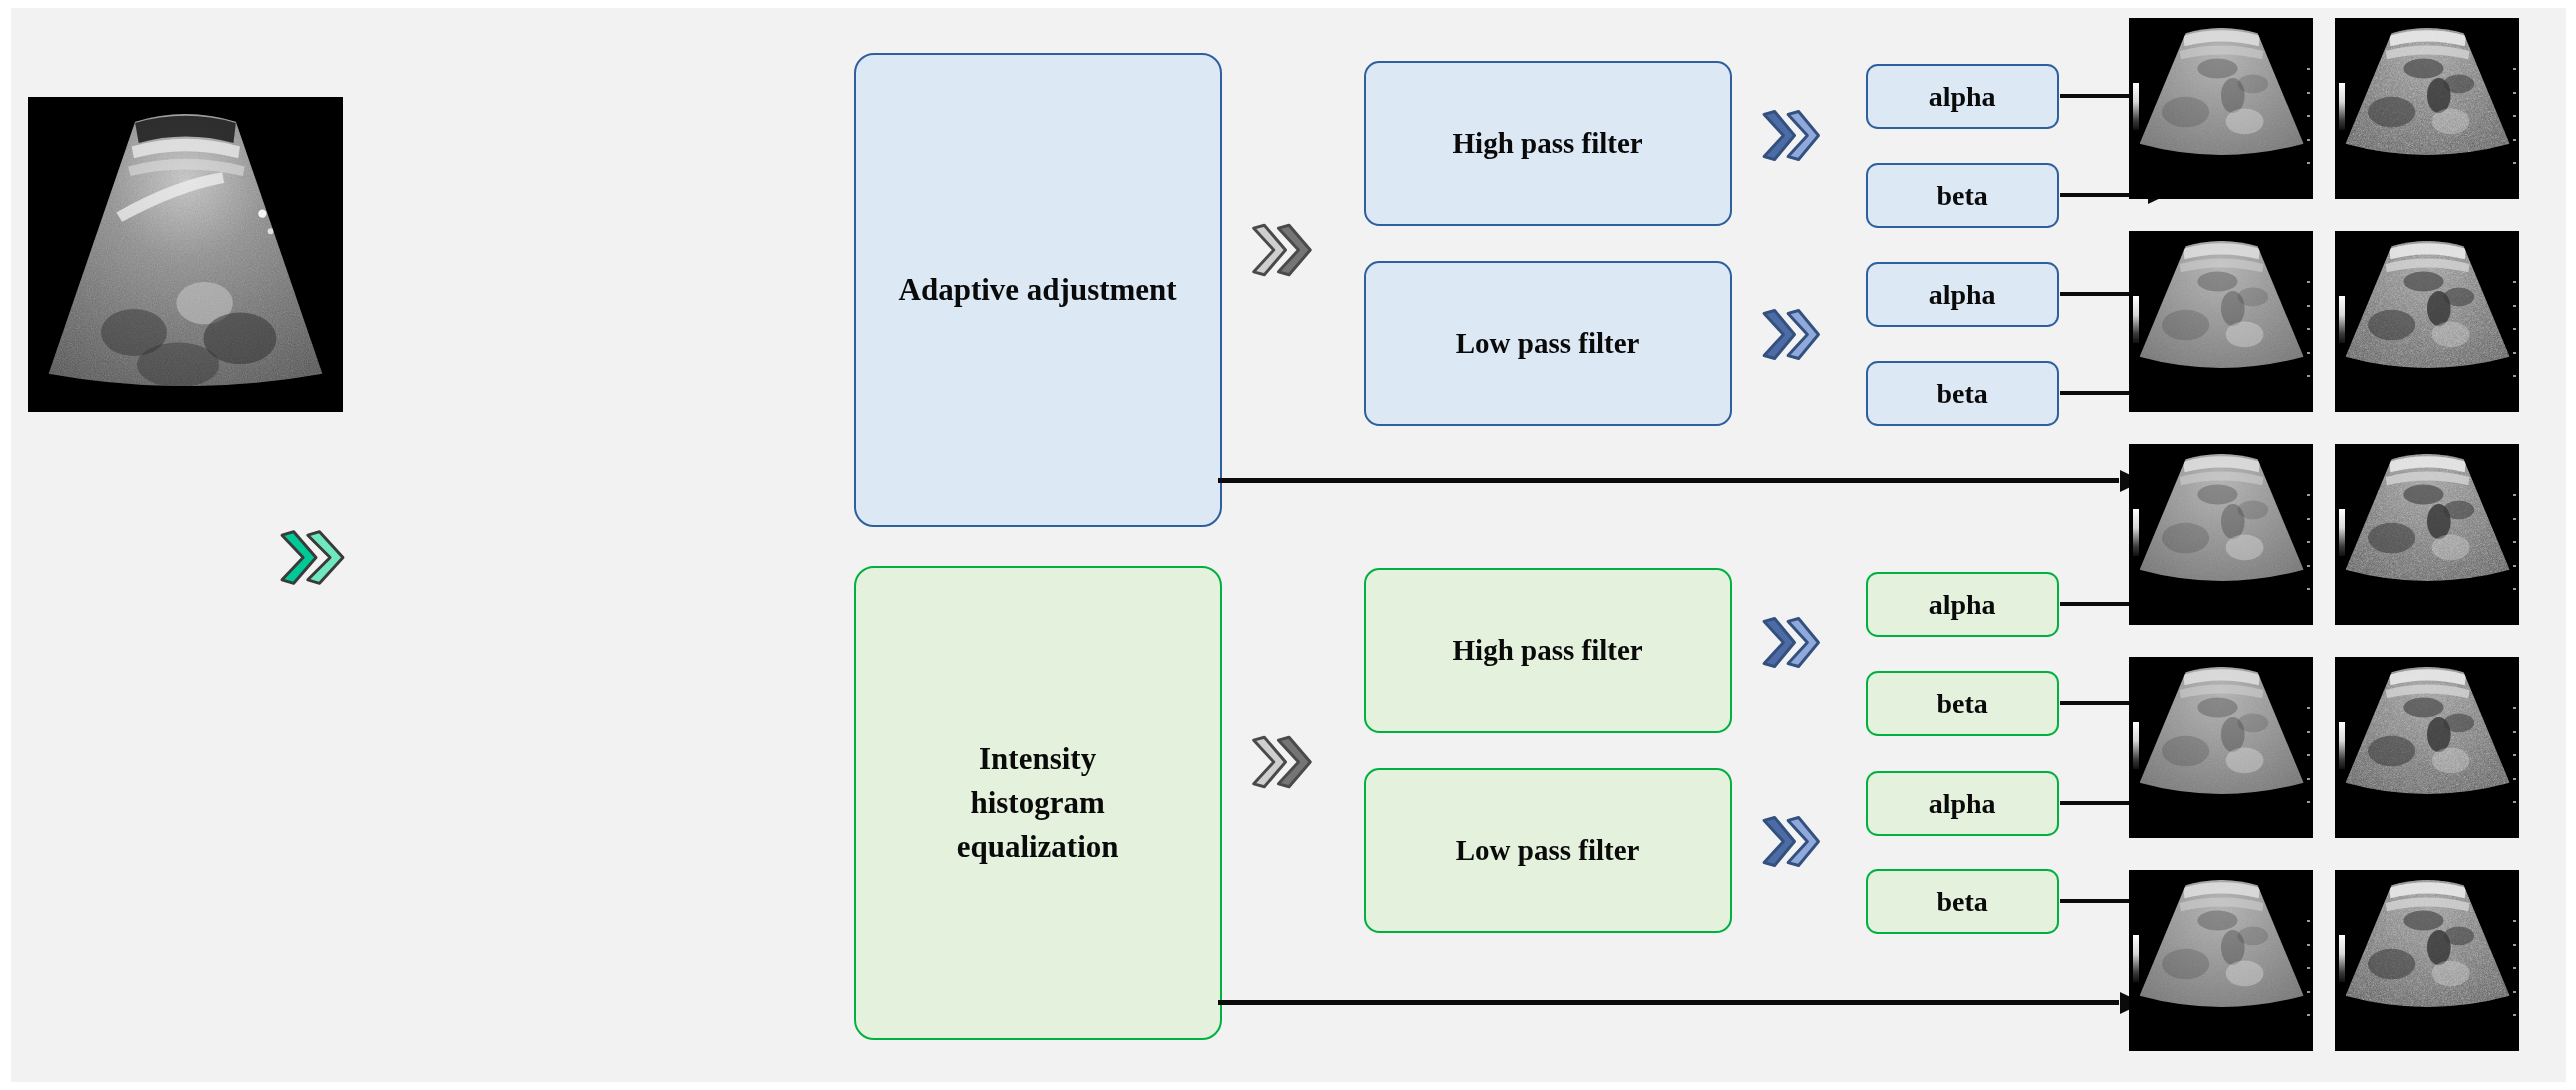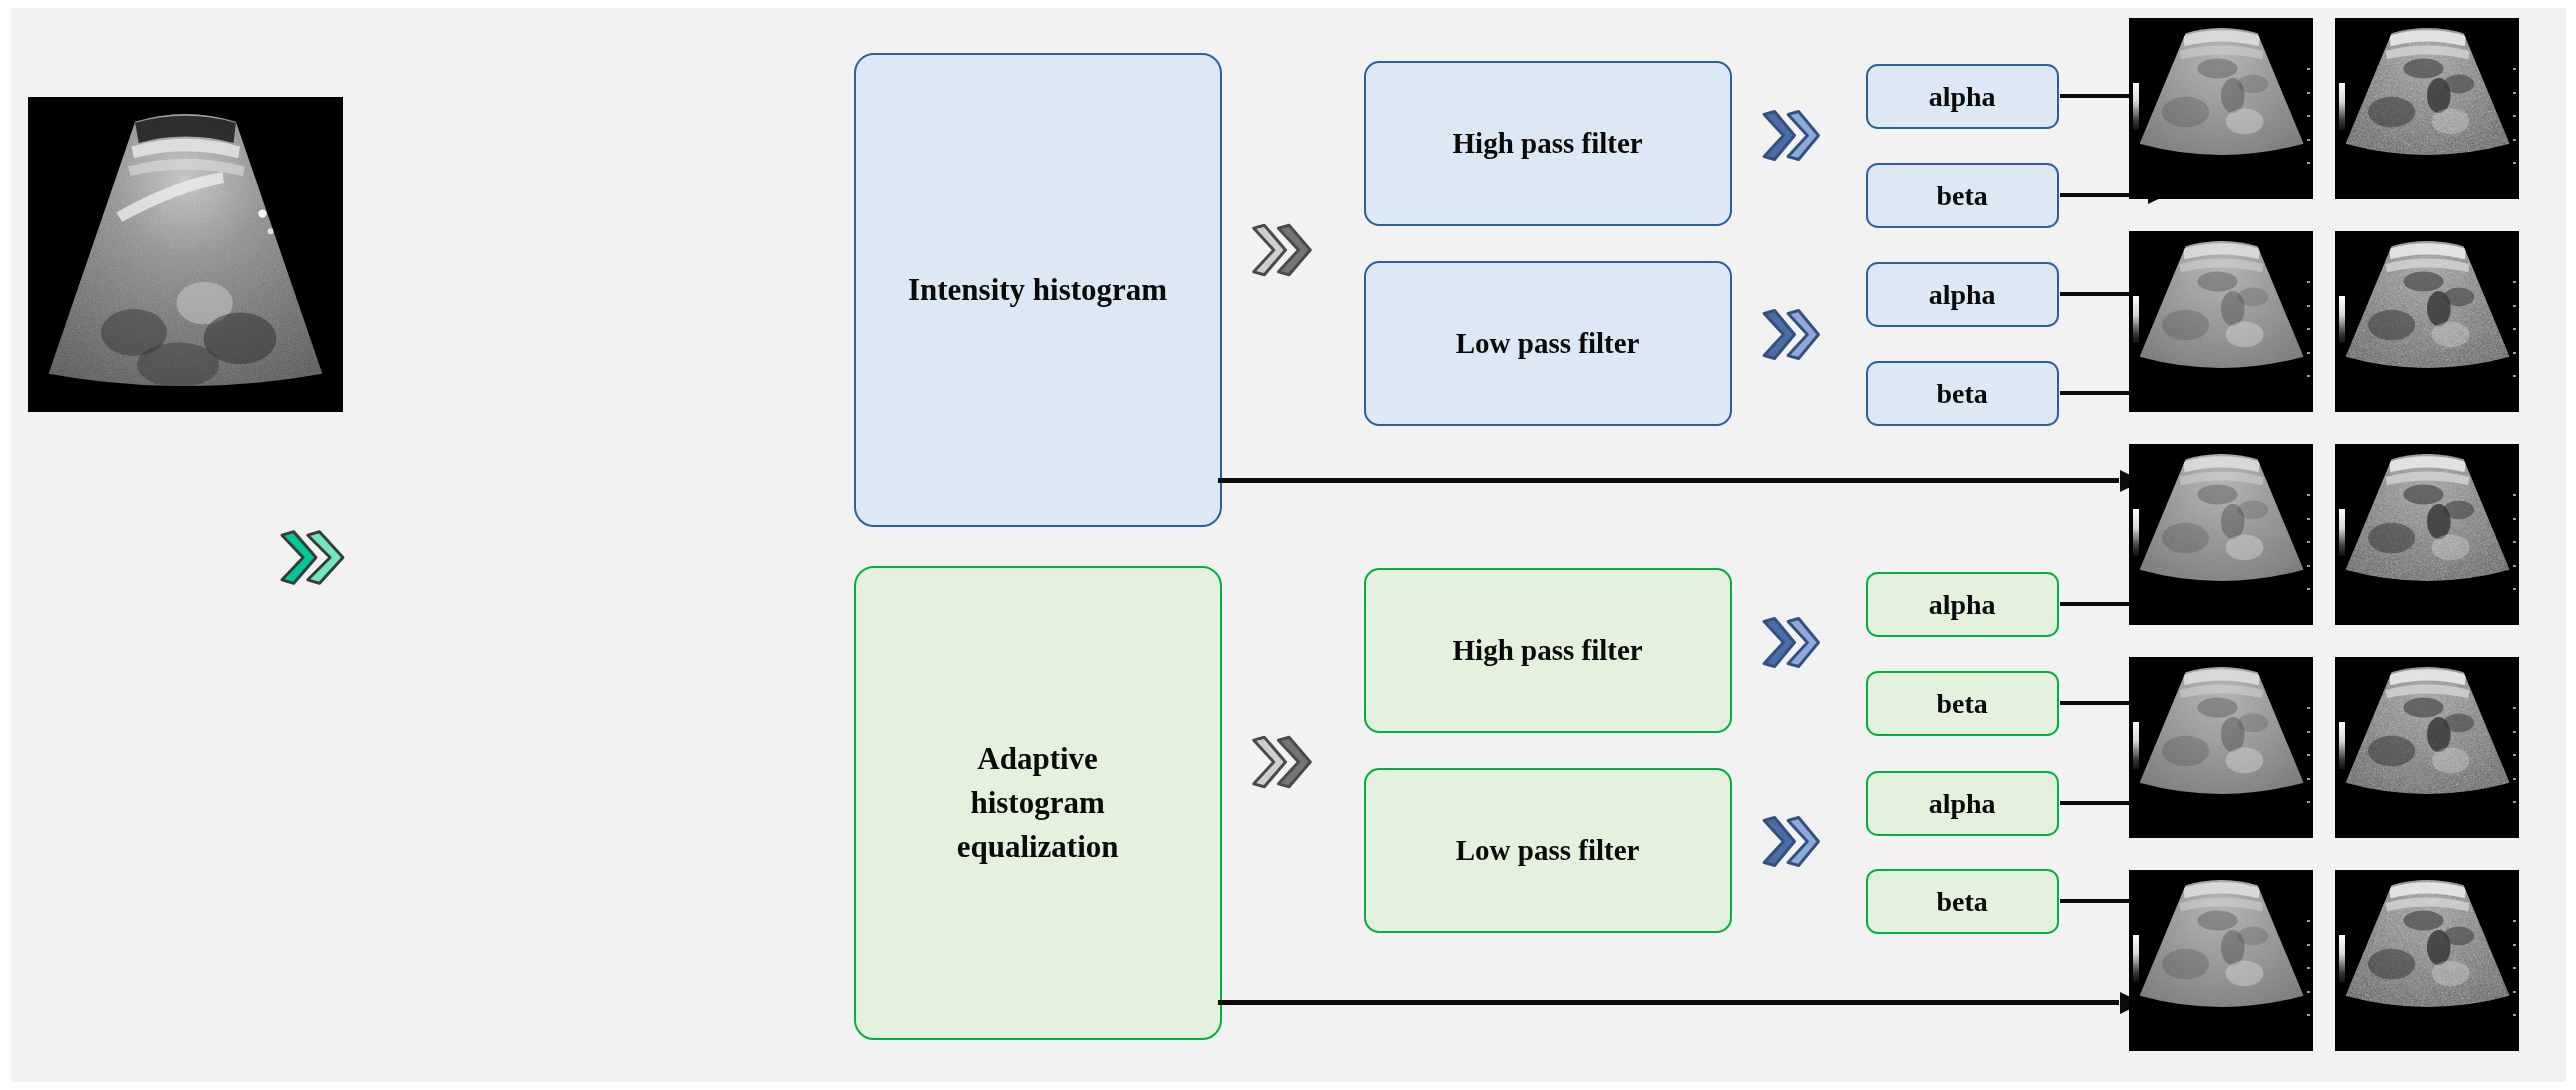--- a/index.html
+++ b/index.html
@@ -95,21 +95,21 @@
     <div class="chev" style="left:266px;top:519px;width:71px;height:61px;">
       <svg viewBox="0 0 120 104">
         <g stroke="#3a3a3a" stroke-width="5" stroke-linejoin="round">
           <path d="M8,14 L28,8 L66,52 L28,96 L8,90 L44,52 Z" fill="#00c896"></path>
           <path d="M52,14 L72,8 L112,52 L72,96 L52,90 L90,52 Z" fill="#6fe8c0"></path>
         </g>
       </svg>
     </div>
 
     <div class="box stage-box blue" style="left:843px;top:45px;width:368px;height:474px;">
-      <span>Intensity histogram</span>
+      <span>Adaptive adjustment</span>
     </div>
 
     <div class="chev" style="left:1238px;top:213px;width:66px;height:58px;">
       <svg viewBox="0 0 112 98">
         <g stroke="#4a4a4a" stroke-width="5" stroke-linejoin="round">
           <path d="M8,12 L26,7 L62,49 L26,91 L8,86 L42,49 Z" fill="#cfcfcf"></path>
           <path d="M50,12 L68,7 L104,49 L68,91 L50,86 L84,49 Z" fill="#757575"></path>
         </g>
       </svg>
     </div>
@@ -156,21 +156,21 @@
     <div class="arrow small" style="left:2049px;top:284px;width:87px;"></div>
 
     <div class="box param-box blue" style="left:1855px;top:353px;width:193px;height:65px;">
       <span>beta</span>
     </div>
     <div class="arrow small" style="left:2049px;top:383px;width:87px;"></div>
 
     <div class="arrow" style="left:1207px;top:470px;width:901px;"></div>
 
     <div class="box stage-box green" style="left:843px;top:558px;width:368px;height:474px;">
-      <span style="display:block;max-width:253px;">Adaptive histogram equalization</span>
+      <span style="display:block;max-width:253px;">Intensity histogram equalization</span>
     </div>
 
     <div class="chev" style="left:1238px;top:725px;width:66px;height:58px;">
       <svg viewBox="0 0 112 98">
         <g stroke="#4a4a4a" stroke-width="5" stroke-linejoin="round">
           <path d="M8,12 L26,7 L62,49 L26,91 L8,86 L42,49 Z" fill="#cfcfcf"></path>
           <path d="M50,12 L68,7 L104,49 L68,91 L50,86 L84,49 Z" fill="#757575"></path>
         </g>
       </svg>
     </div>

